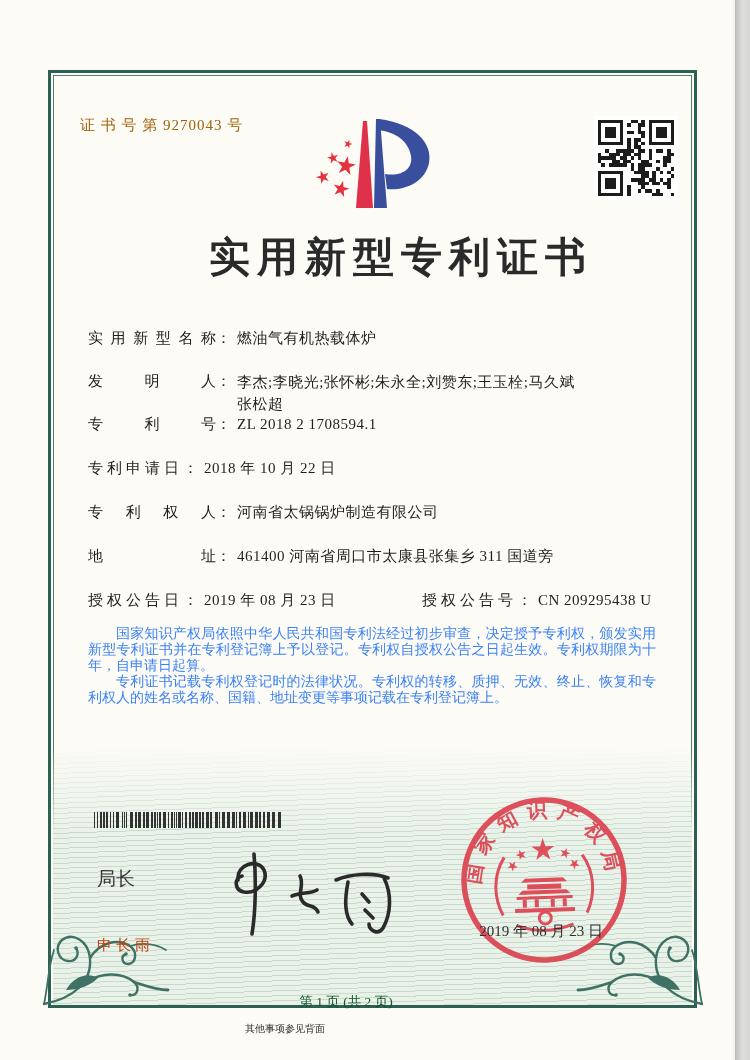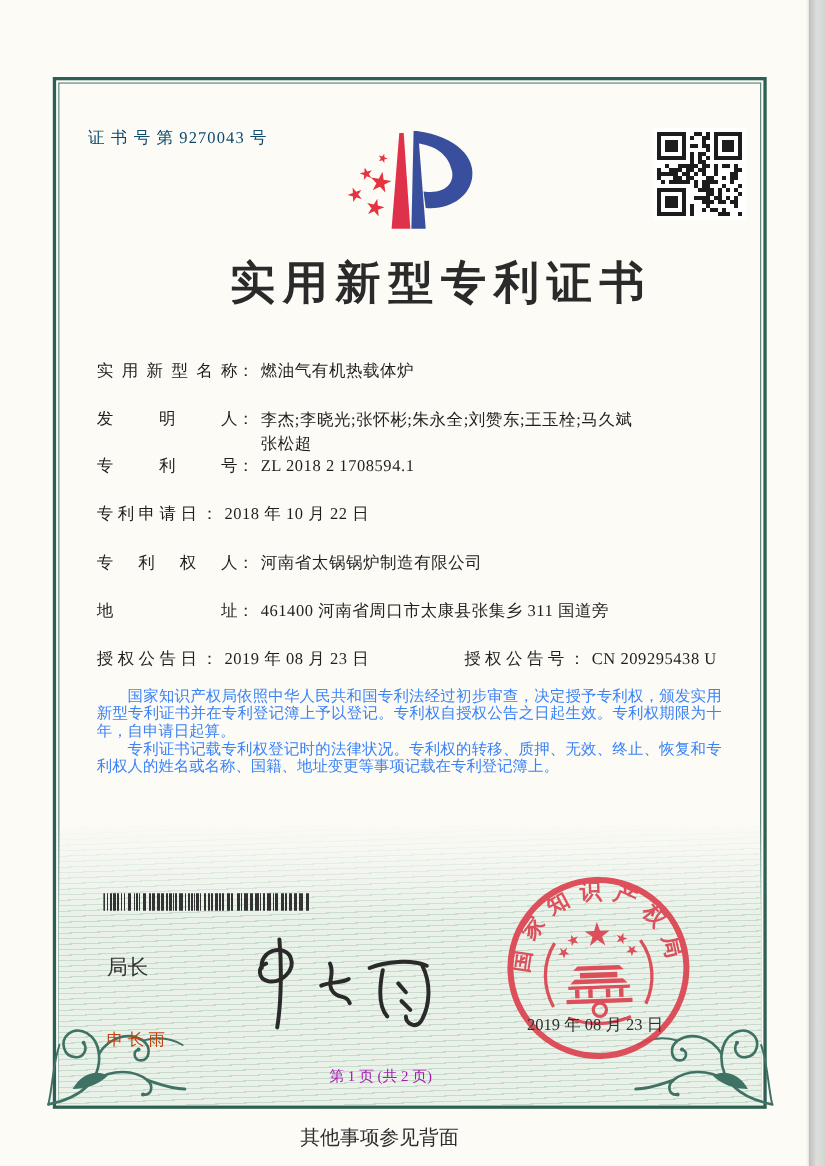--- a/index.html
+++ b/index.html
@@ -17,21 +17,21 @@
   .frame{position:absolute;left:48px;top:70px;width:649px;height:938px;
     border:3px solid #2e5f53;box-sizing:border-box;}
   .frame::before{content:"";position:absolute;inset:2px;border:1px solid #4d7f70;}
   
   .guilloche{position:absolute;left:53px;top:748px;width:639px;height:257px;
     background:
       repeating-linear-gradient(178deg, rgba(120,170,140,.30) 0 1px, rgba(255,255,255,0) 1px 5px),
       #e9f1e9;
     -webkit-mask-image:linear-gradient(to bottom,transparent,#000 85px);
     mask-image:linear-gradient(to bottom,transparent,#000 85px);}
-  .cert-no{position:absolute;left:80px;top:116px;font-size:15px;letter-spacing:1px;color:#0c4a6e;}
+  .cert-no{position:absolute;left:80px;top:116px;font-size:15px;letter-spacing:1px;color:#a16207;}
   .logo{position:absolute;left:310px;top:110px;width:170px;height:106px;}
   .qr{position:absolute;left:594px;top:116px;width:84px;height:84px;background:#fff;}
   .title{position:absolute;left:48px;top:230px;width:706px;text-align:center;
     font-size:41px;font-weight:700;letter-spacing:7px;color:#2a2a2a;}
   
   .frow{position:absolute;left:88px;font-size:15px;line-height:20px;color:#1f1f1f;white-space:nowrap;}
   .frow span{vertical-align:top;}
   .jlabel{display:inline-block;width:128px;text-align:justify;text-align-last:justify;letter-spacing:0;}
   .nlabel{display:inline-block;letter-spacing:4px;}
   .colon{display:inline-block;}
@@ -45,22 +45,22 @@
   .body-text p{margin:0;text-indent:2em;}
   .barcode{position:absolute;left:94px;top:812px;width:190px;height:16px;}
   .sig-title{position:absolute;left:97px;top:866px;font-size:19px;color:#333;
     font-family:"Liberation Sans","DejaVu Sans",sans-serif;}
   .sig-name{position:absolute;left:97px;top:936px;font-size:15px;letter-spacing:4px;color:#c2410c;
     font-family:Liberation Sans, sans-serif;}
   .signature{position:absolute;left:208px;top:850px;width:195px;height:88px;}
   .seal{position:absolute;left:458px;top:792px;width:172px;height:176px;opacity:.92;transform:rotate(-2deg);}
   .seal-date{position:absolute;left:452px;top:922px;width:178px;text-align:center;
     font-size:15px;color:#2e2e2e;letter-spacing:0;}
-  .page-num{position:absolute;left:246px;top:970px;width:200px;text-align:center;font-size:13.5px;color:#a21caf;}
-  .back-note{position:absolute;left:245px;top:1022px;width:200px;text-align:center;font-size:18px;color:#2e2e2e;}
+  .page-num{position:absolute;left:246px;top:993px;width:200px;text-align:center;font-size:13.5px;color:#14532d;}
+  .back-note{position:absolute;left:245px;top:1022px;width:200px;text-align:left;font-size:10px;color:#2e2e2e;}
   .flourish{position:absolute;width:130px;height:110px;}
   .flourish.left{left:40px;top:898px;}
   .flourish.right{left:576px;top:898px;transform:scaleX(-1);}
 </style>
 </head>
 <body>
 
 <svg width="0" height="0" style="position:absolute">
   <defs>
     <path id="star" d="M0,-1 L0.2245,-0.309 L0.951,-0.309 L0.3633,0.118 L0.5878,0.809 L0,0.382 L-0.5878,0.809 L-0.3633,0.118 L-0.951,-0.309 L-0.2245,-0.309 Z"></path>

